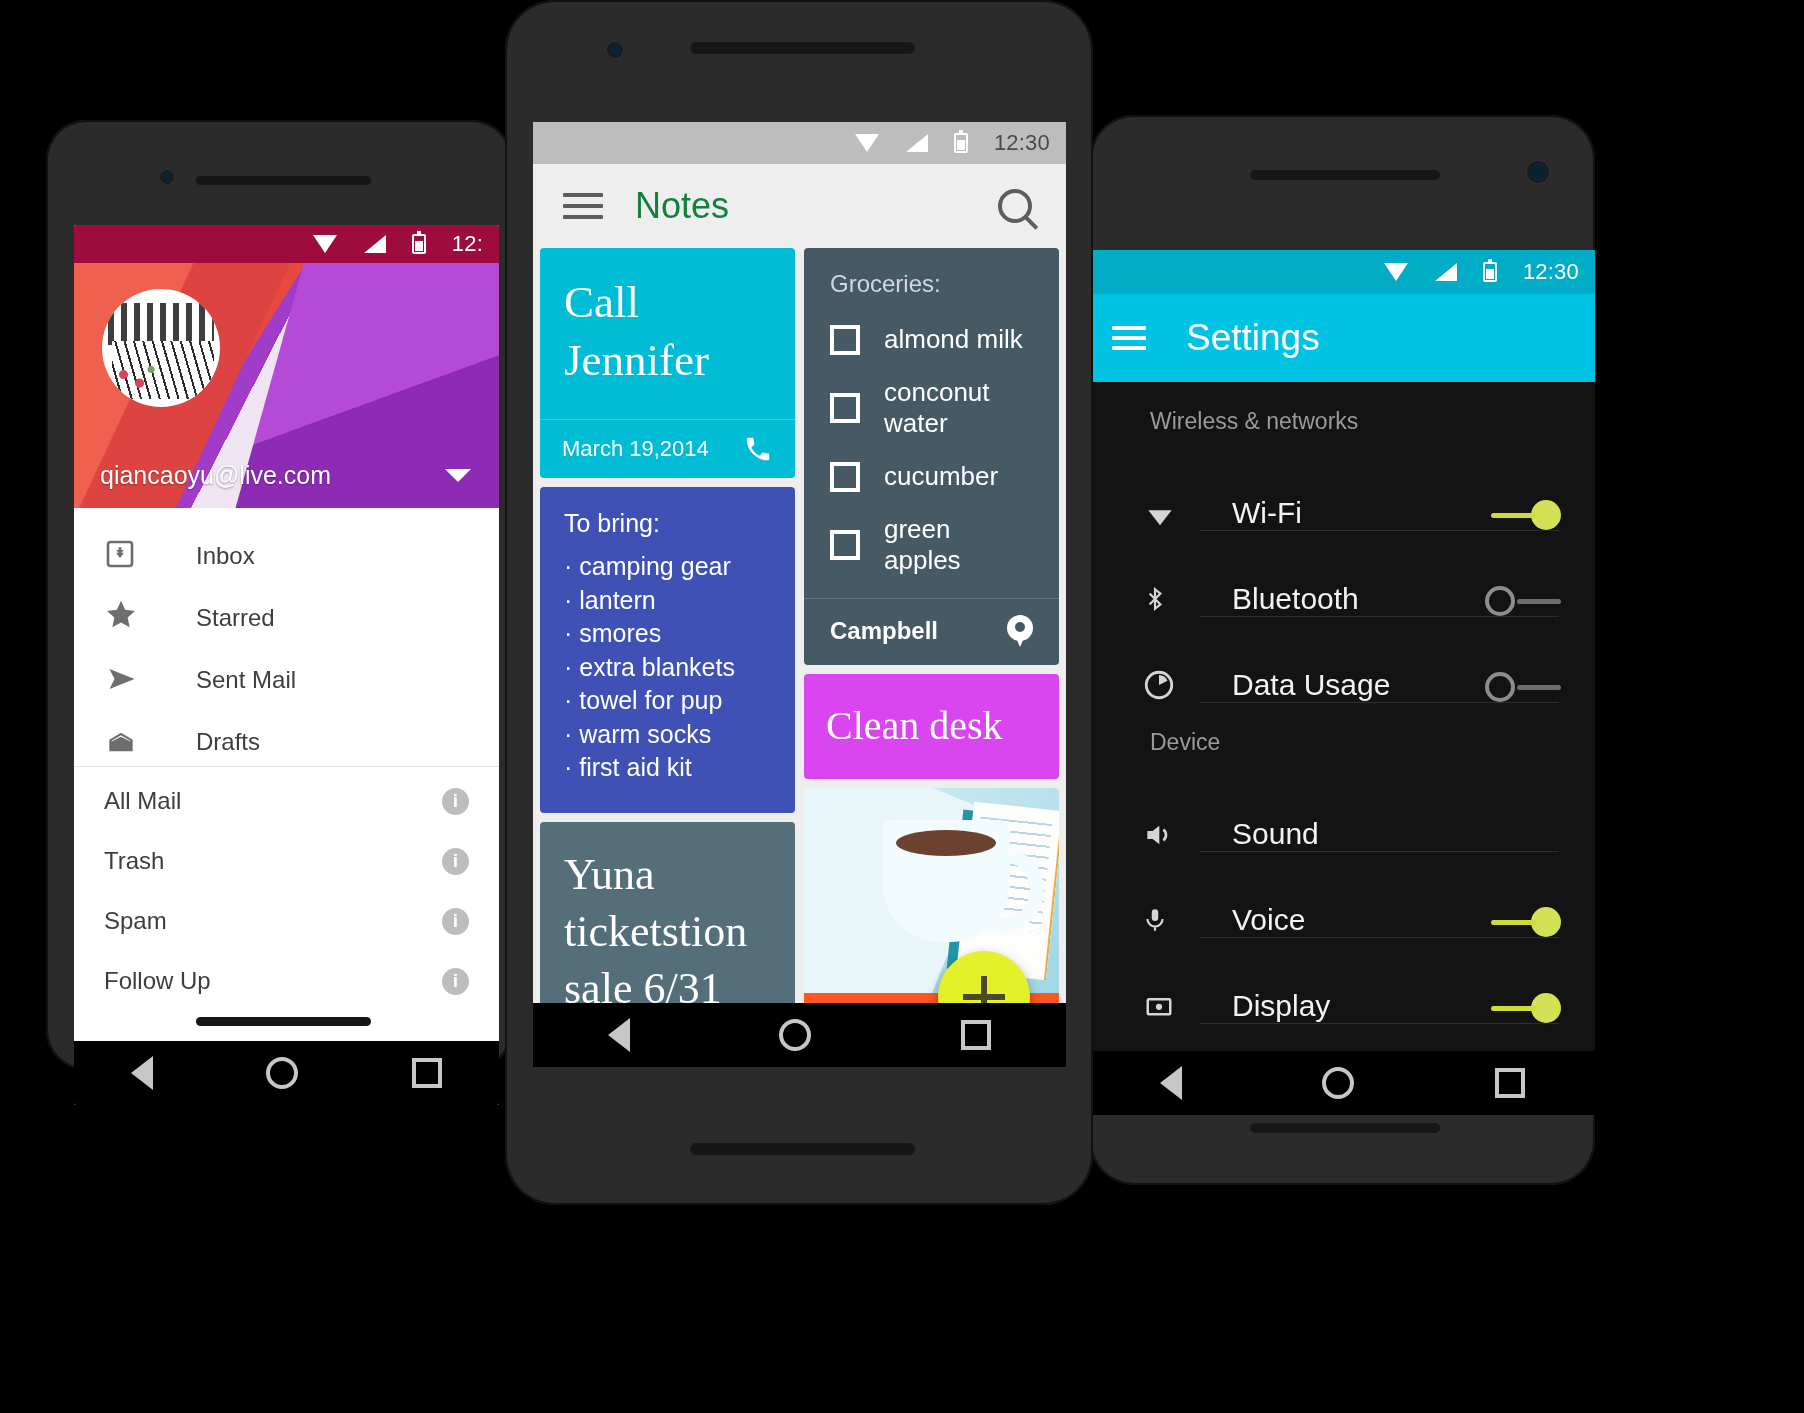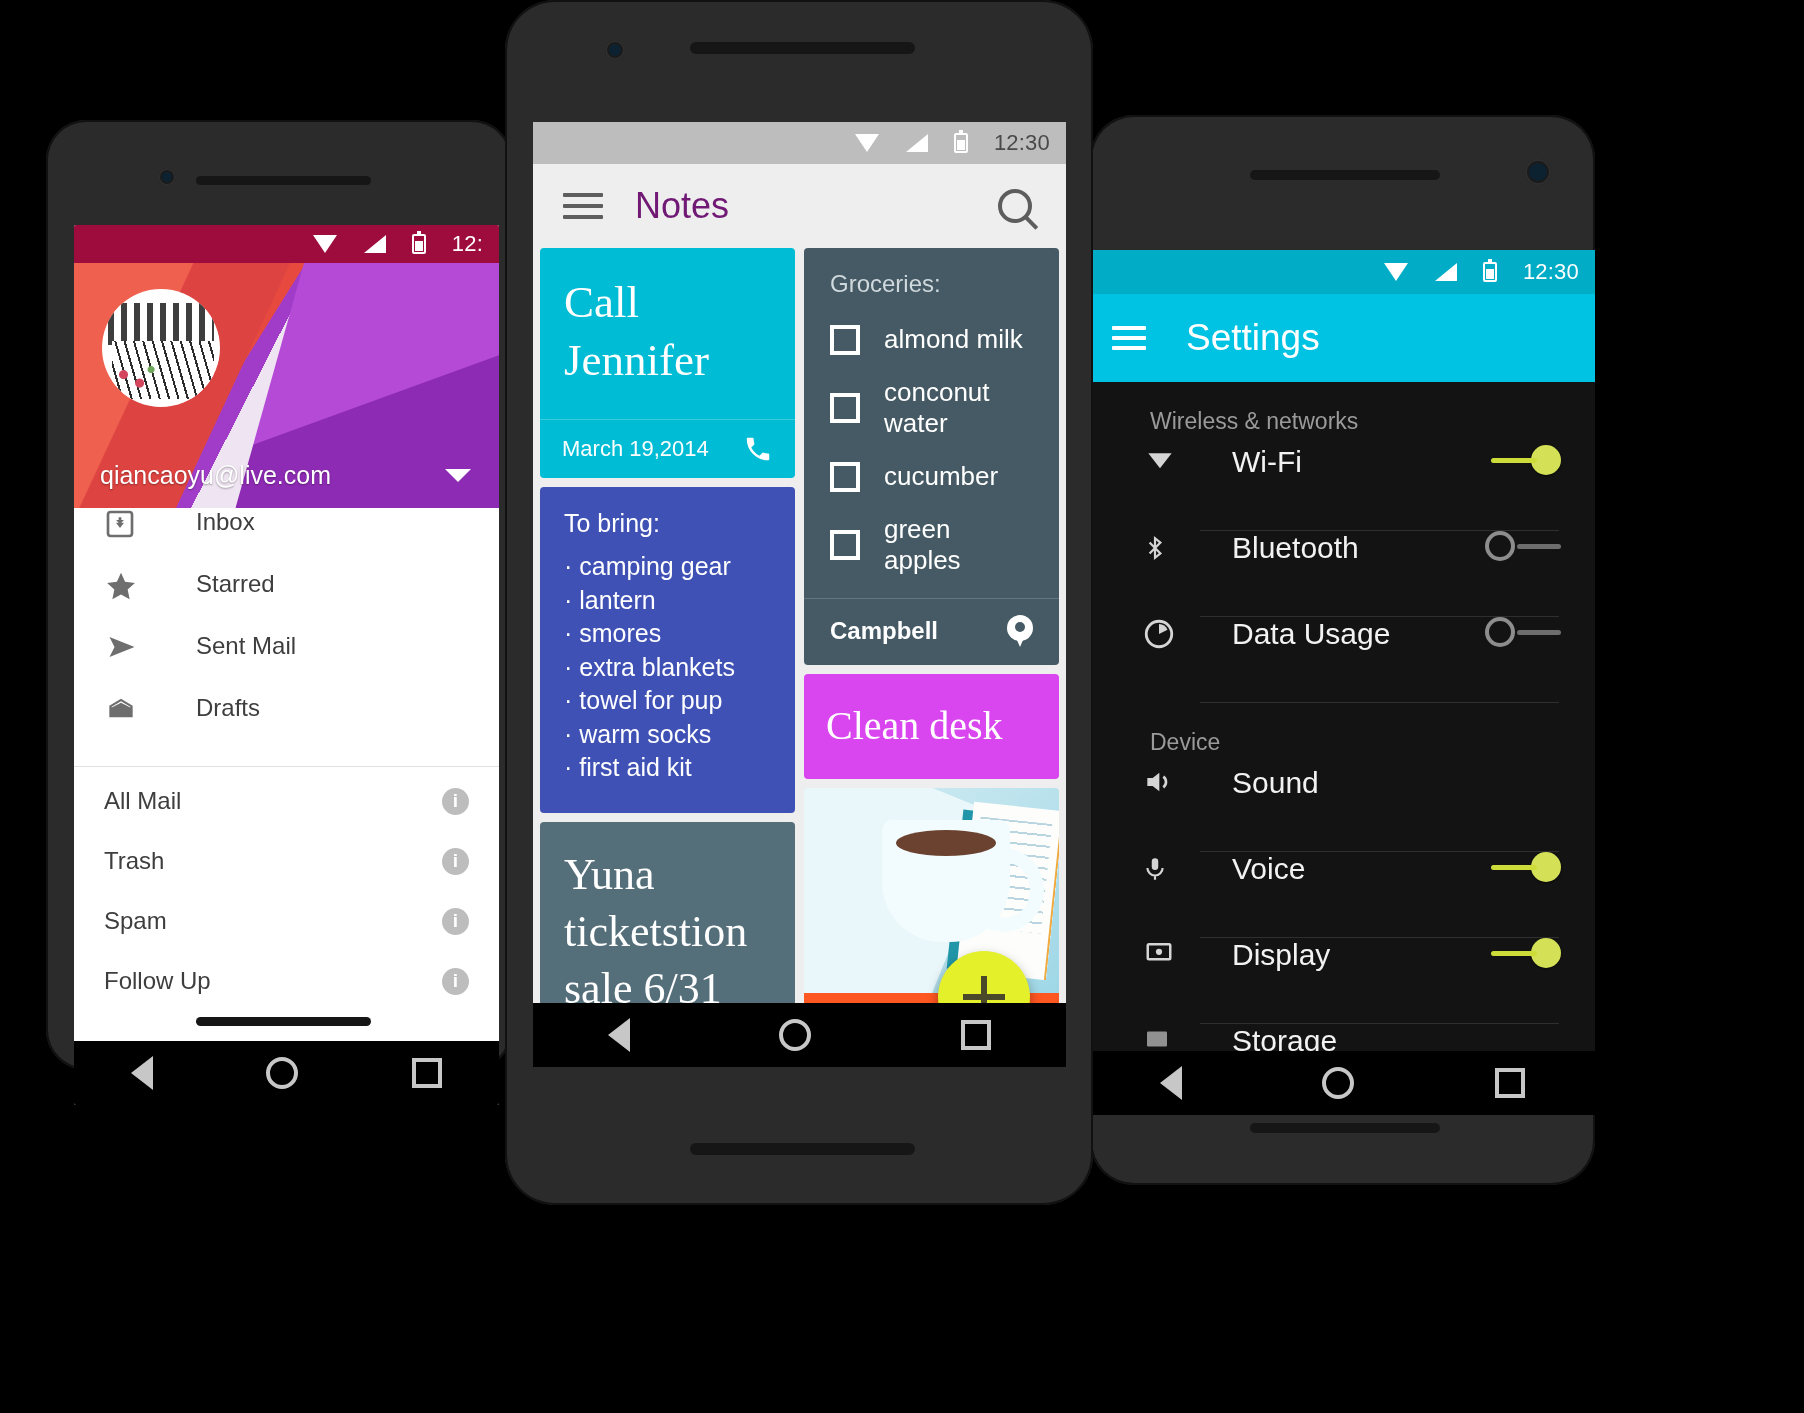--- a/index.html
+++ b/index.html
@@ -57,59 +57,59 @@
           background:repeating-linear-gradient(74deg,#2b2b2b 0 2px,#fff 2px 9px);}
   .avatar .fl{position:absolute;left:10px;bottom:12px;width:46px;height:34px;
           background:radial-gradient(circle at 25% 40%,#d4455e 0 4px,transparent 5px),
                      radial-gradient(circle at 60% 65%,#d4455e 0 4px,transparent 5px),
                      radial-gradient(circle at 85% 25%,#6fa85a 0 3px,transparent 4px);}
   .gm-email{position:absolute;left:26px;bottom:18px;color:#fff;font-size:25px;
             text-shadow:0 1px 2px rgba(0,0,0,.35);}
   .gm-caret{position:absolute;right:28px;bottom:26px;width:0;height:0;
             border-left:13px solid transparent;border-right:13px solid transparent;border-top:13px solid #fff;}
   .gm-list{background:#fff;}
-  .gm-row{display:flex;align-items:flex-start;height:62px;padding-left:30px;box-sizing:border-box;}
+  .gm-row{display:flex;align-items:flex-end;height:62px;padding-left:30px;box-sizing:border-box;}
   .gm-row .ic{width:48px;display:flex;align-items:center;color:#6e6e6e;}
   .gm-row .lb{font-size:24px;color:#3e3e3e;margin-left:44px;}
   .gm-sep{height:1px;background:#e2e2e2;margin:10px 0 4px;}
   .gm-row2{display:flex;align-items:center;justify-content:space-between;height:60px;
            padding:0 30px;box-sizing:border-box;}
   .gm-row2 .lb{font-size:24px;color:#3e3e3e;}
   .info-i{width:27px;height:27px;border-radius:50%;background:#bdbdbd;color:#fff;
           font-size:19px;display:flex;align-items:center;justify-content:center;font-weight:bold;}
 
   
   #phone-right{left:1090px;top:115px;width:505px;height:1070px;border-radius:44px;}
   #screen-right{left:0px;top:135px;width:505px;height:865px;background:#131313;}
   .st-status{height:44px;background:#00acc6;color:#fff;}
   .st-bar{height:88px;background:#00c3e3;display:flex;align-items:center;}
   .st-bar .ham{width:34px;margin-left:22px;}
   .st-bar .ham span{display:block;height:4px;background:#fff;margin:6px 0;border-radius:1px;}
   .st-title{color:#fff;font-size:37px;margin-left:40px;}
   .st-sect{color:#9a9a9a;font-size:23px;padding:26px 0 10px 60px;}
-  .st-row{display:flex;align-items:flex-start;height:85px;padding:0 34px 0 52px;box-sizing:border-box;}
+  .st-row{display:flex;align-items:flex-end;height:85px;padding:0 34px 0 52px;box-sizing:border-box;}
   .st-row .ic{width:46px;color:#d5d5d5;display:flex;align-items:center;}
   .st-row .lb{flex:1;color:#f2f2f2;font-size:30px;margin-left:44px;}
   .st-div{height:1px;background:#2f2f2f;margin:0 36px 0 110px;}
   .tog{width:78px;height:30px;display:flex;align-items:center;justify-content:flex-end;position:relative;}
   .tog .tr{position:absolute;left:8px;right:24px;height:5px;background:#cddc39;border-radius:3px;}
   .tog .kn{width:30px;height:30px;border-radius:50%;background:#d4e157;box-shadow:0 1px 2px rgba(0,0,0,.5);}
   .tog.off .tr{background:#6d6d6d;left:34px;right:0;}
   .tog.off .kn{background:transparent;border:4px solid #8d8d8d;box-sizing:border-box;box-shadow:none;
                margin-right:auto;margin-left:2px;}
   .tog.off{justify-content:flex-start;}
 
   
   #phone-center{left:505px;top:0px;width:588px;height:1205px;border-radius:50px;}
   #screen-center{left:28px;top:122px;width:533px;height:945px;background:#eeeeee;}
   .nt-status{height:42px;background:#bdbdbd;color:#fff;}
   .nt-bar{height:84px;display:flex;align-items:center;background:#eeeeee;}
   .nt-bar .ham{width:40px;margin-left:30px;}
   .nt-bar .ham span{display:block;height:4px;background:#5d5d5d;margin:7px 0;border-radius:1px;}
-  .nt-title{font-size:36px;color:#701a75;margin-left:32px;flex:1;}
+  .nt-title{font-size:36px;color:#15803d;margin-left:32px;flex:1;}
   .srch{width:34px;height:34px;border:4px solid #5d5d5d;border-radius:50%;position:relative;margin-right:34px;box-sizing:border-box;}
   .srch:after{content:"";position:absolute;right:-11px;bottom:-6px;width:15px;height:4px;background:#5d5d5d;transform:rotate(45deg);}
   .grid{display:flex;gap:9px;padding:0 7px;box-sizing:border-box;}
   .col{flex:1;display:flex;flex-direction:column;gap:9px;}
   .card{border-radius:4px;overflow:hidden;}
   .serif{font-family:"Liberation Serif",serif;}
   .c-call{background:#00bcd4;}
   .c-call .ttl{color:#fff;font-size:45px;line-height:1.28;padding:26px 24px 30px;}
   .c-foot{display:flex;align-items:center;justify-content:space-between;
           padding:14px 22px;border-top:1px solid rgba(255,255,255,.22);}

